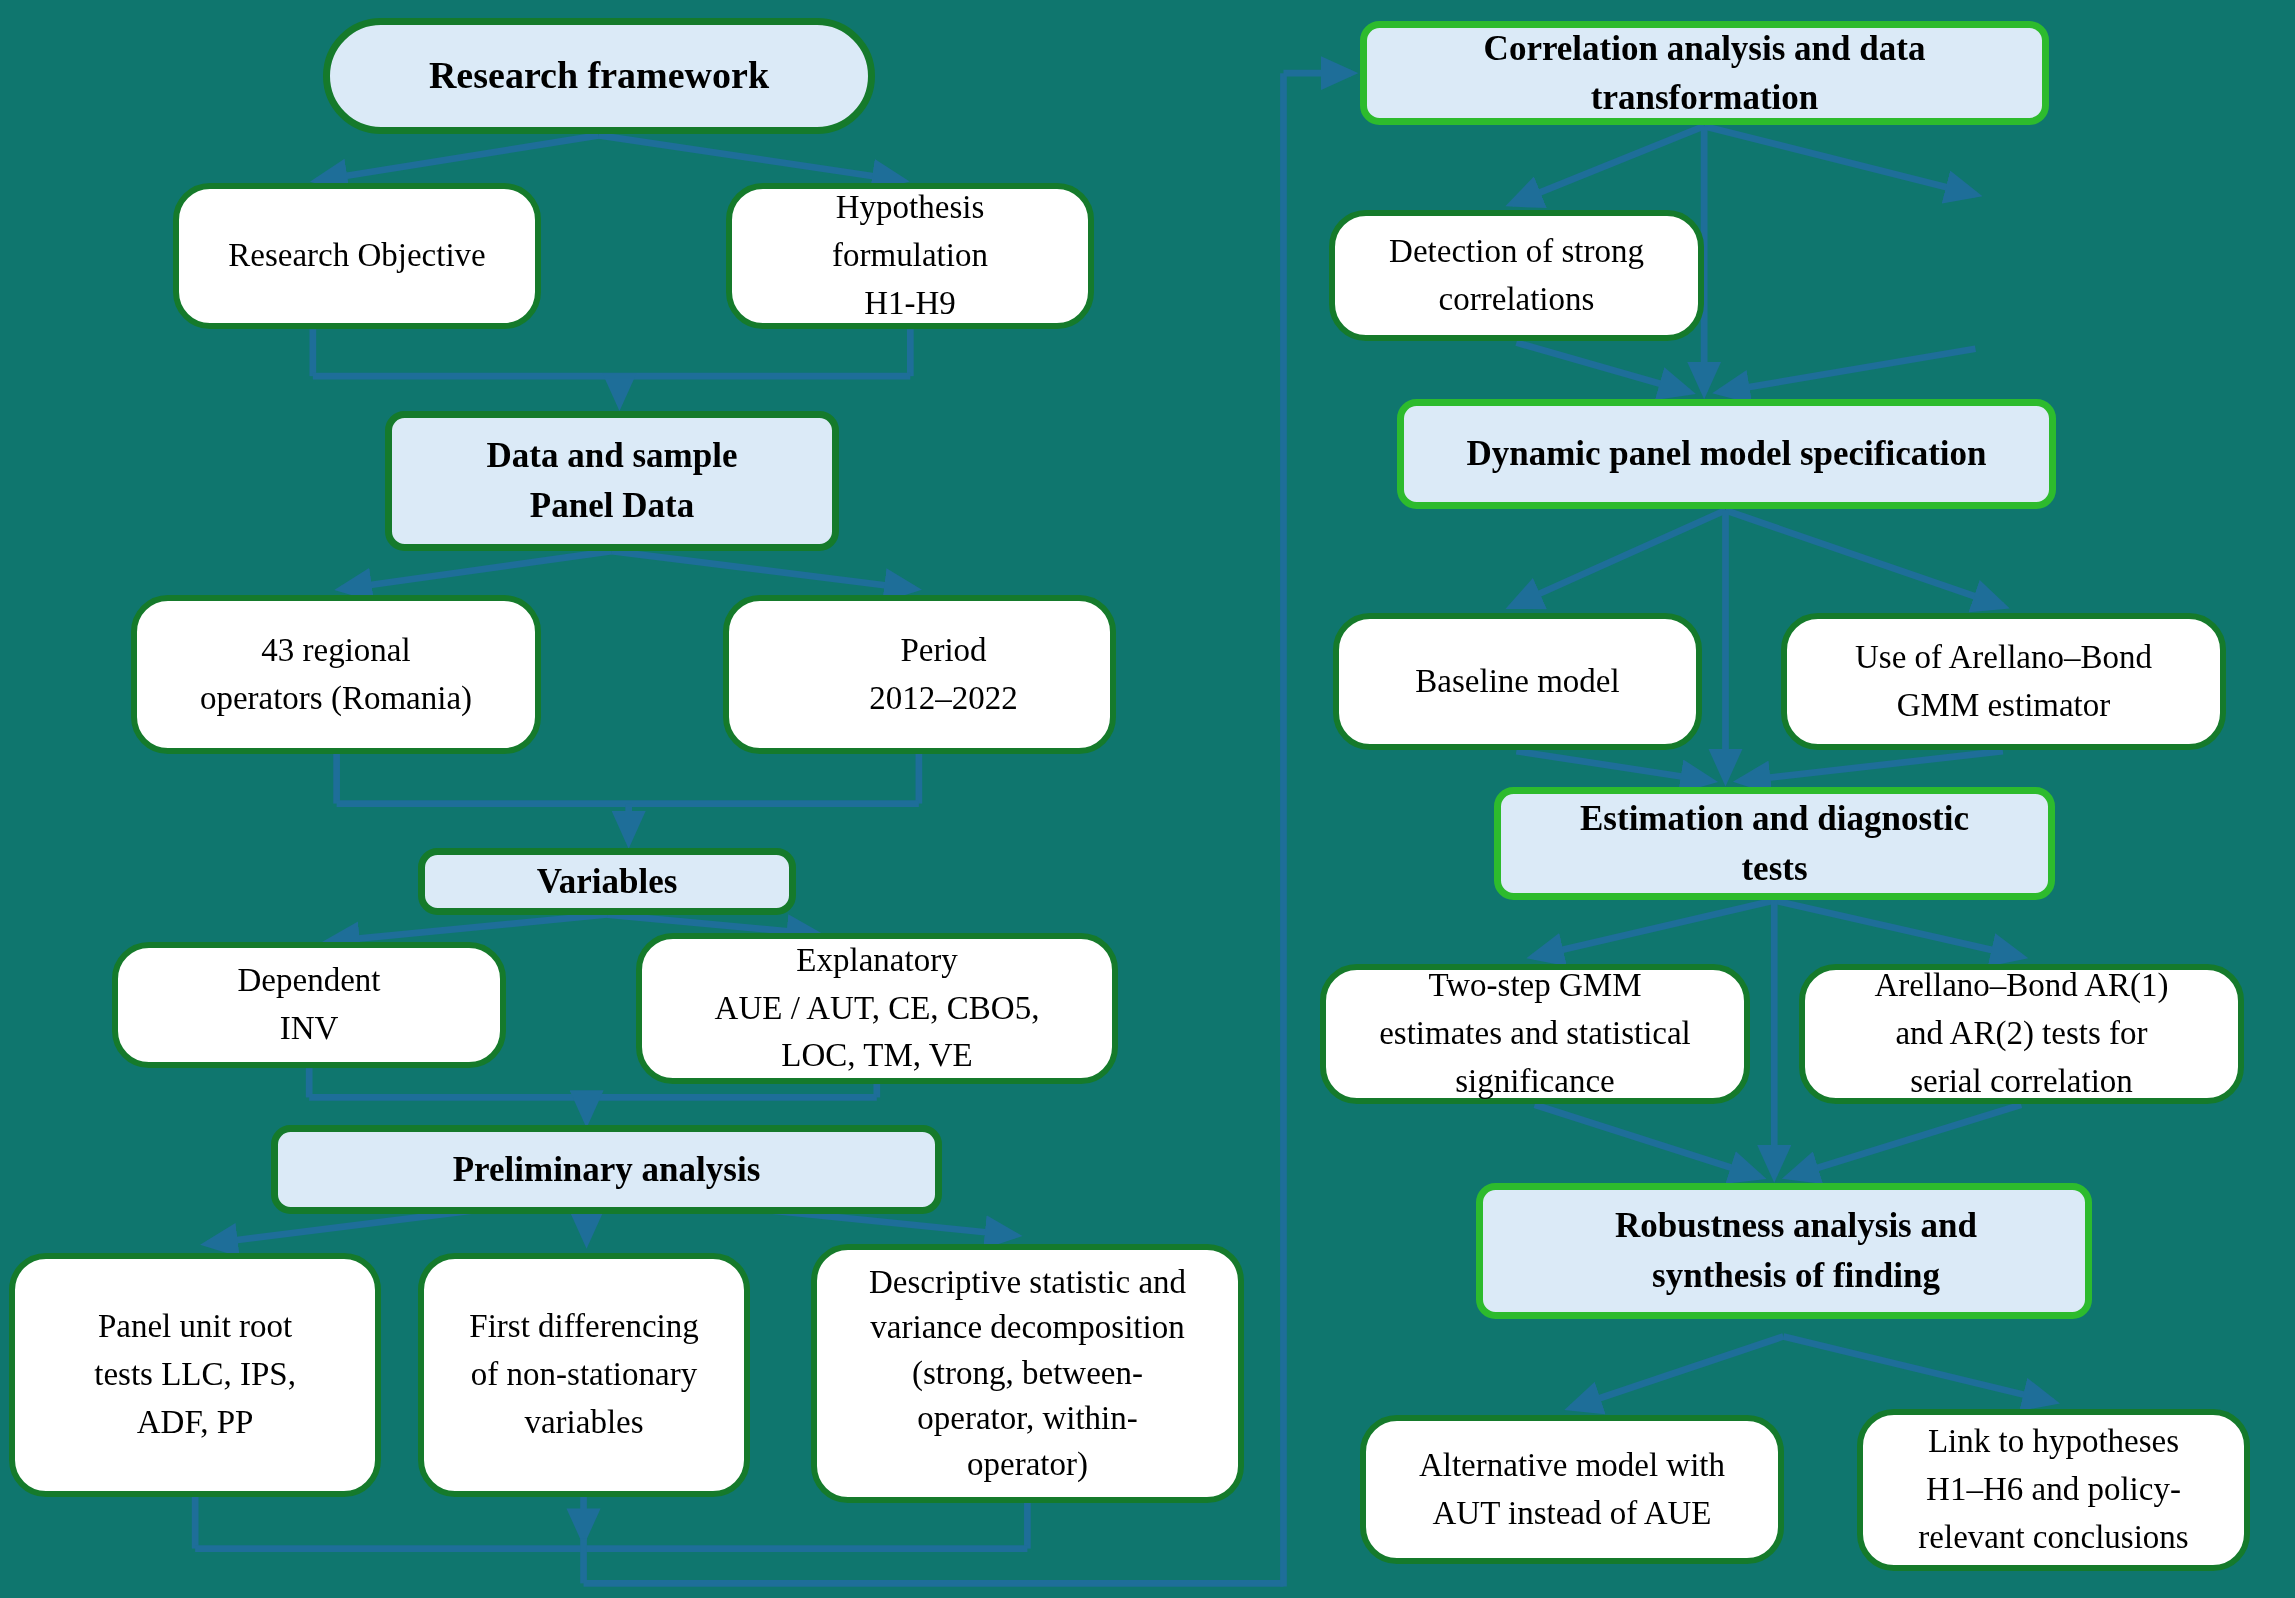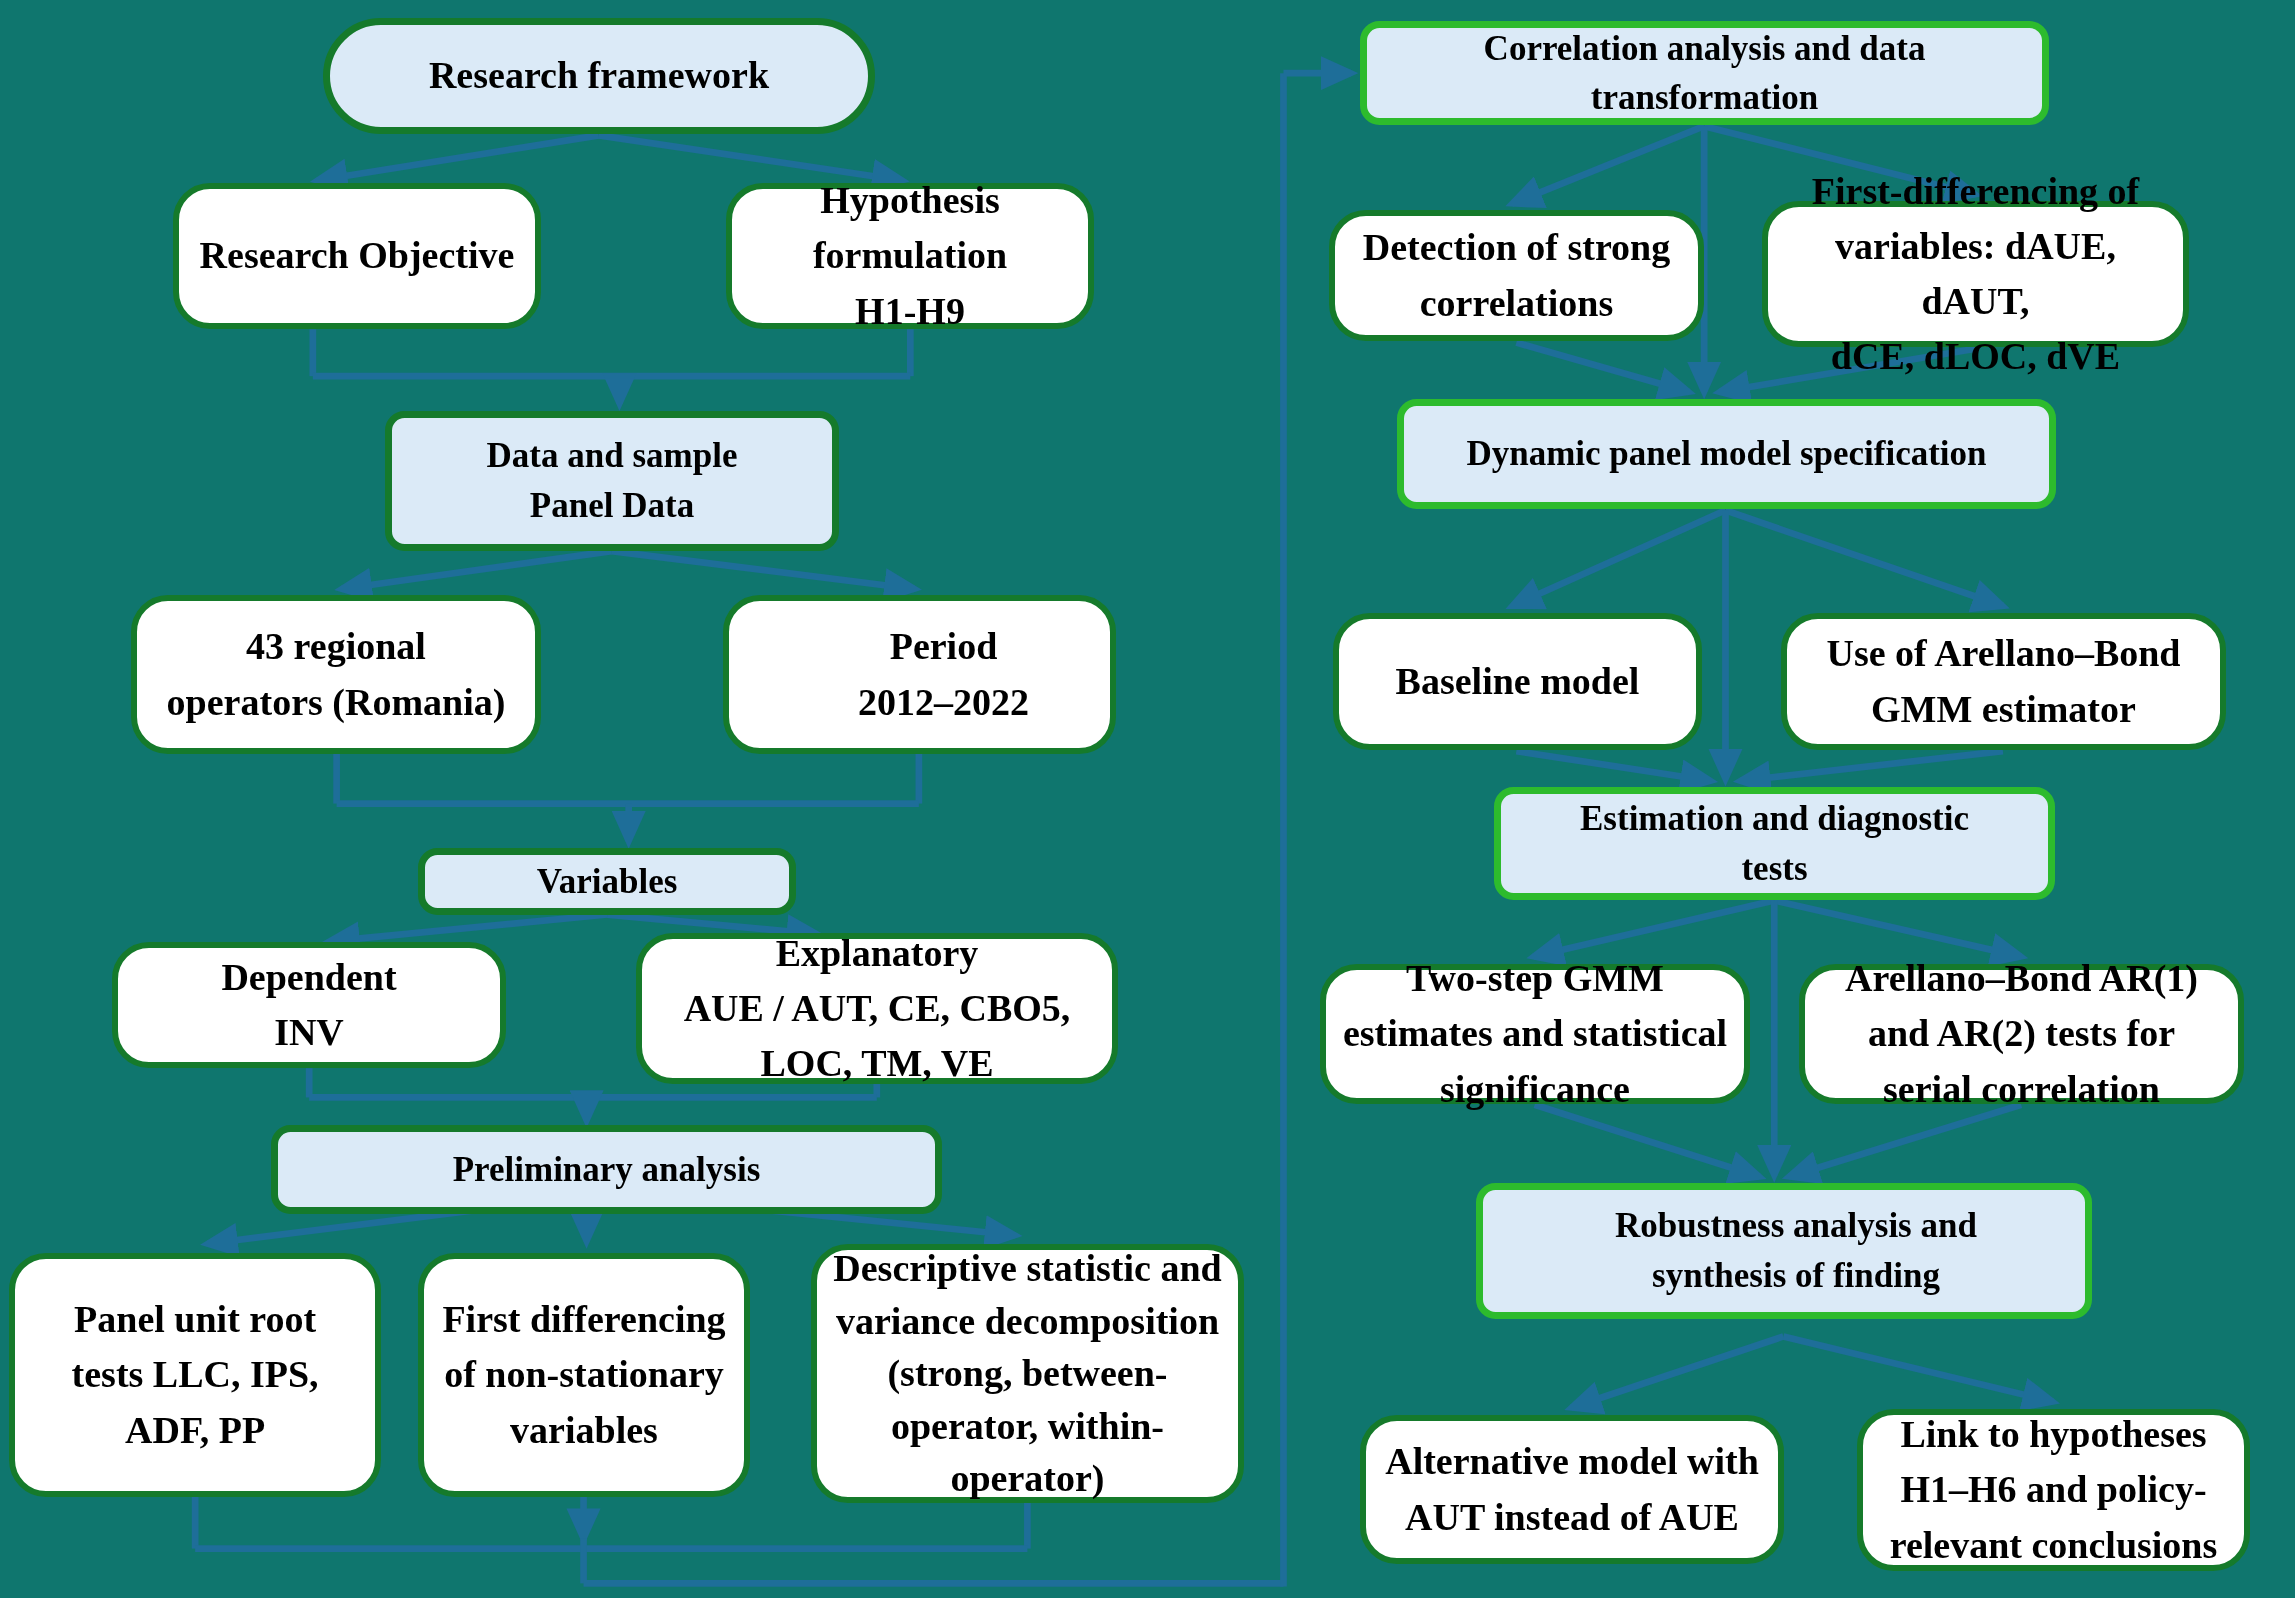--- a/index.html
+++ b/index.html
@@ -7,21 +7,21 @@
     --fill-header:#dbeaf7; --fill-child:#ffffff; --text:#000000;
   }
   html,body{margin:0;padding:0;background:#ffffff;}
   #canvas{position:relative;width:2295px;height:1598px;background:#0f766e;overflow:hidden;
           font-family:"Liberation Serif","DejaVu Serif",serif;color:var(--text);}
   #wires{position:absolute;left:0;top:0;width:2295px;height:1598px;}
   #wires line{stroke:var(--arrow);stroke-width:11;fill:none;}
   #ah path{fill:var(--arrow);}
   .node{position:absolute;box-sizing:border-box;display:flex;align-items:center;justify-content:center;
         text-align:center;background:var(--fill-child);border:6.7px solid var(--border-dark);
-        border-radius:37px;font-size:38px;line-height:1.45;font-weight:bold;}
+        border-radius:37px;font-size:33px;line-height:1.45;}
   .header{background:var(--fill-header);border:7.3px solid var(--border-dark);border-radius:19.5px;
           font-weight:bold;font-size:35px;line-height:1.42;}
   .header.bright{border-color:var(--border-bright);}
   .ellipse{border-radius:609px;font-size:38px;}
   .label{white-space:pre-line;padding:0 11px;}
 </style>
 </head>
 <body>
 
 <div id="canvas">
@@ -149,25 +149,20 @@
   </div>
 
   <div class="node header bright" style="left:1360px;top:21.3px;width:689px;height:104px;">
     <div class="label">Correlation analysis and data
 transformation</div>
   </div>
   <div class="node" style="left:1329px;top:210px;width:375px;height:131px;">
     <div class="label">Detection of strong
 correlations</div>
   </div>
-  <div class="node" style="left:1762px;top:201px;width:427px;height:146px;">
-    <div class="label">First-differencing of
-variables: dAUE, dAUT,
-dCE, dLOC, dVE</div>
-  </div>
   <div class="node header bright" style="left:1397px;top:399px;width:659px;height:110px;align-items:center;">
     <div class="label">Dynamic panel model specification</div>
   </div>
   <div class="node" style="left:1333px;top:613px;width:369px;height:137px;">
     <div class="label">Baseline model</div>
   </div>
   <div class="node" style="left:1781px;top:613px;width:445px;height:137px;">
     <div class="label">Use of Arellano–Bond
 GMM estimator</div>
   </div>

